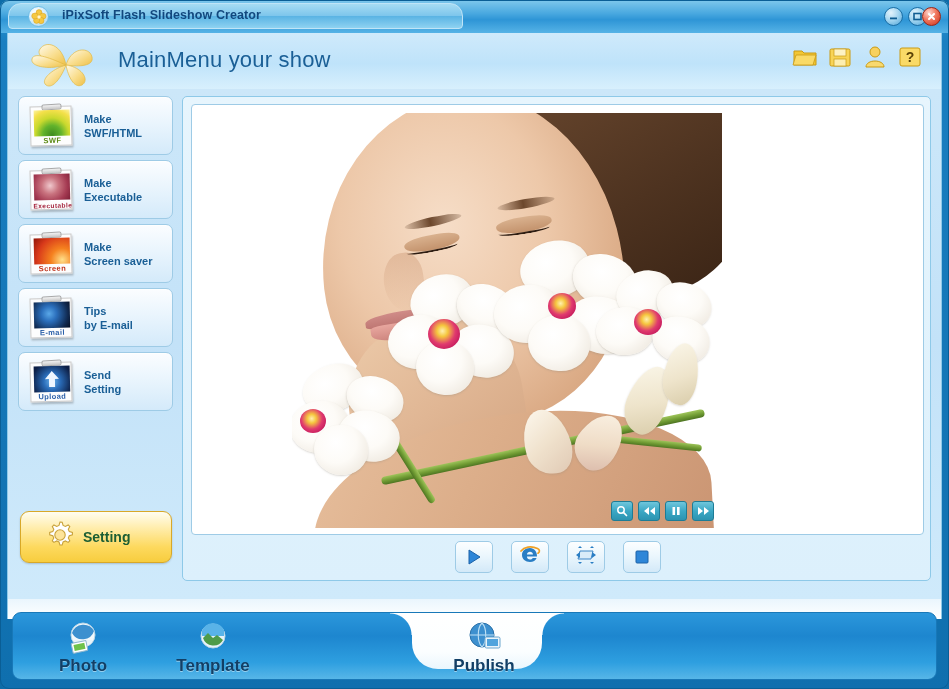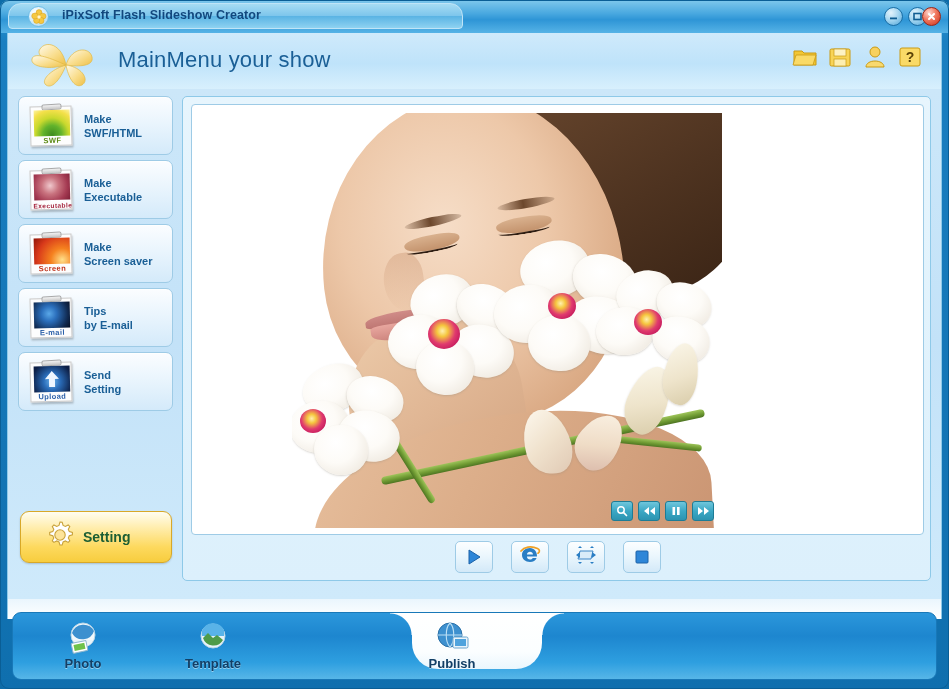--- a/index.html
+++ b/index.html
@@ -279,21 +279,21 @@
     background: linear-gradient(180deg,#2b97db 0%,#1d86cf 35%,#2e9fe0 75%,#57b6e8 100%);
     border-radius: 9px;
     border: 1px solid #1878b8;
   }
   .nav-tab {
     position: absolute; top: 6px; width: 110px; height: 56px;
     display: flex; flex-direction: column; align-items: center; cursor: pointer;
   }
   .nav-icon { width: 38px; height: 38px; position: relative; }
   .nav-label {
-    font-size: 13px; font-weight: bold; color: #123f66; margin-top: -1px;
+    font-size: 17px; font-weight: bold; color: #123f66; margin-top: -1px;
     text-shadow: 0 1px 0 rgba(255,255,255,.45);
   }
   #active-tab-bg {
     position: absolute; left: 399px; top: 0px; width: 130px; height: 56px;
     background: linear-gradient(180deg,#ffffff 0%,#fbfeff 70%,#eaf6fd 100%);
     border-radius: 0 0 26px 26px;
   }
   #active-tab-bg::before, #active-tab-bg::after {
     content: ""; position: absolute; top: 0; width: 22px; height: 22px;
   }
@@ -644,21 +644,21 @@
           <circle cx="19" cy="17" r="12" fill="#eef7fc" stroke="#b8d4e6"></circle>
           <path d="M8 12 A12 12 0 0 1 30 11 L30 17 H8Z" fill="#59b3e8"></path>
           <path d="M8 17 H30 A11 11 0 0 1 8 17Z" fill="#e6f2fa"></path>
           <path d="M9 19 L14 14 L19 19 L23 16 L29 21 A11 11 0 0 1 9 19Z" fill="#4e9b4a"></path>
         </svg>
       </span>
       <span class="nav-label">Template</span>
     </div>
 
 
-    <div class="nav-tab" style="left:384px;">
+    <div class="nav-tab" style="left:416px;">
       <span class="nav-icon">
         <svg width="38" height="38" viewBox="0 0 38 38">
           <circle cx="17" cy="16" r="12" fill="#3d90cf" stroke="#2a70a8"></circle>
           <path d="M5 16 H29 M17 4 C12 9 12 23 17 28 M17 4 C22 9 22 23 17 28" fill="none" stroke="#bde0f5" stroke-width="1.1"></path>
           <rect x="20" y="18" width="15" height="11" rx="1.5" fill="#e9f4fb" stroke="#6ba5ce"></rect>
           <rect x="22" y="20" width="11" height="7" fill="#4fa3dd"></rect>
         </svg>
       </span>
       <span class="nav-label">Publish</span>
     </div>

